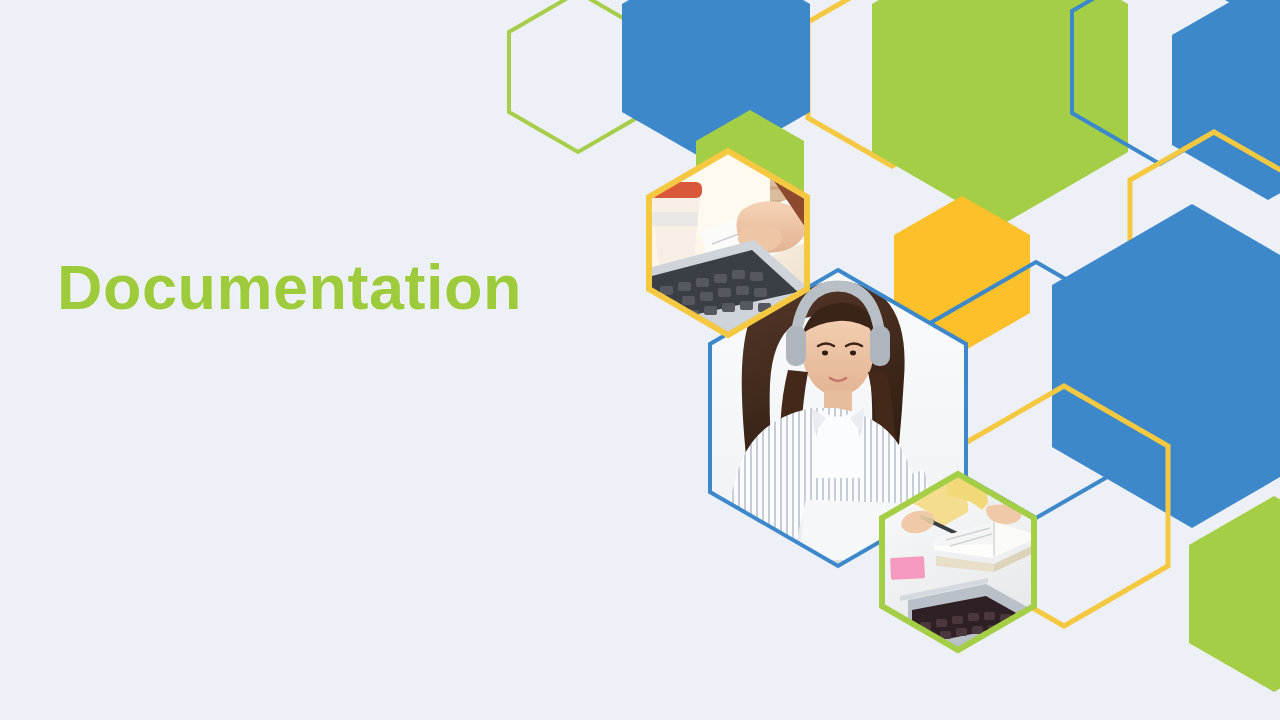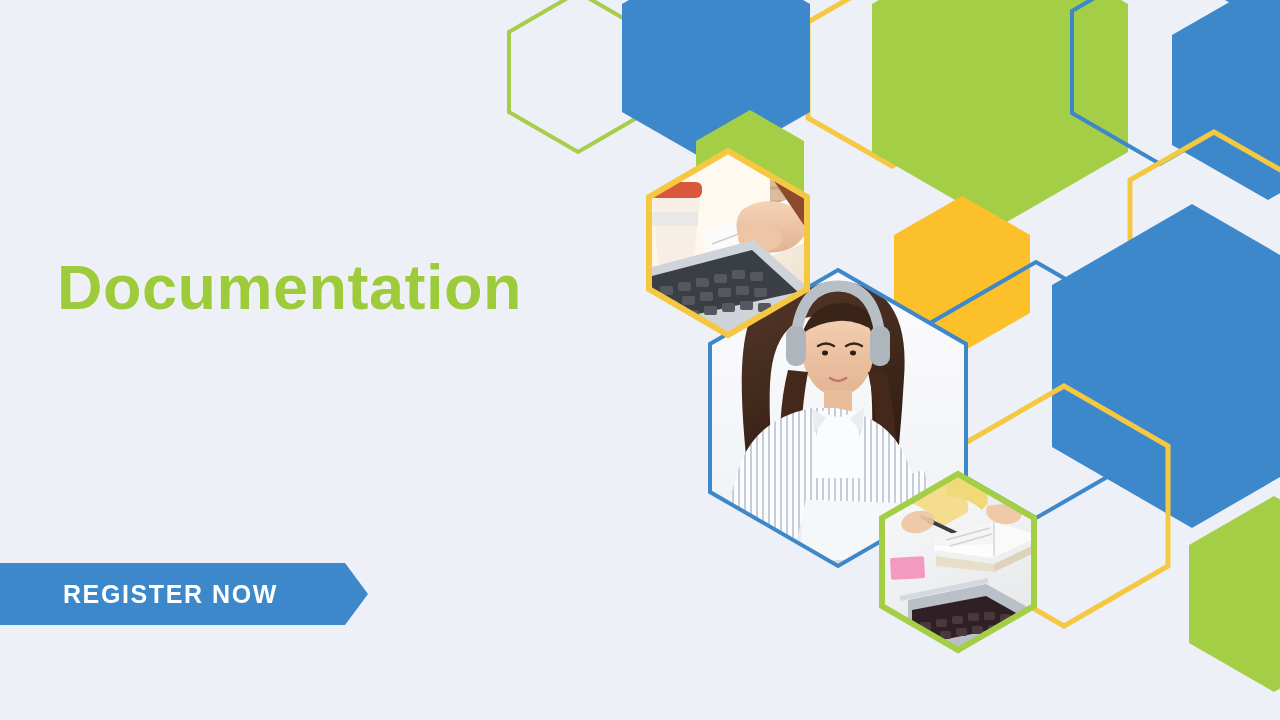--- a/index.html
+++ b/index.html
@@ -287,20 +287,14 @@
         <path d="B"></path>
         <path d="M900 596 l88 -18 l0 5 l-88 18 z" fill="#d3d9de"></path>
       </g>
       <polygon points="958,474 1034,518 1034,606 958,650 882,606 882,518" fill="none" stroke="#a4ce45" stroke-width="6"></polygon>
     </g>
 
   </svg>
 
   <h1 id="title">Documentation</h1>
 
-  <div id="cta">
-    <svg id="cta-shape" viewBox="0 0 368 62" preserveAspectRatio="none" xmlns="http://www.w3.org/2000/svg">
-      <polygon points="0,0 345,0 368,31 345,62 0,62" fill="#3d88ca"></polygon>
-    </svg>
-    <span id="cta-label">REGISTER NOW</span>
-  </div>
 
 </div>
 
 </body></html>

